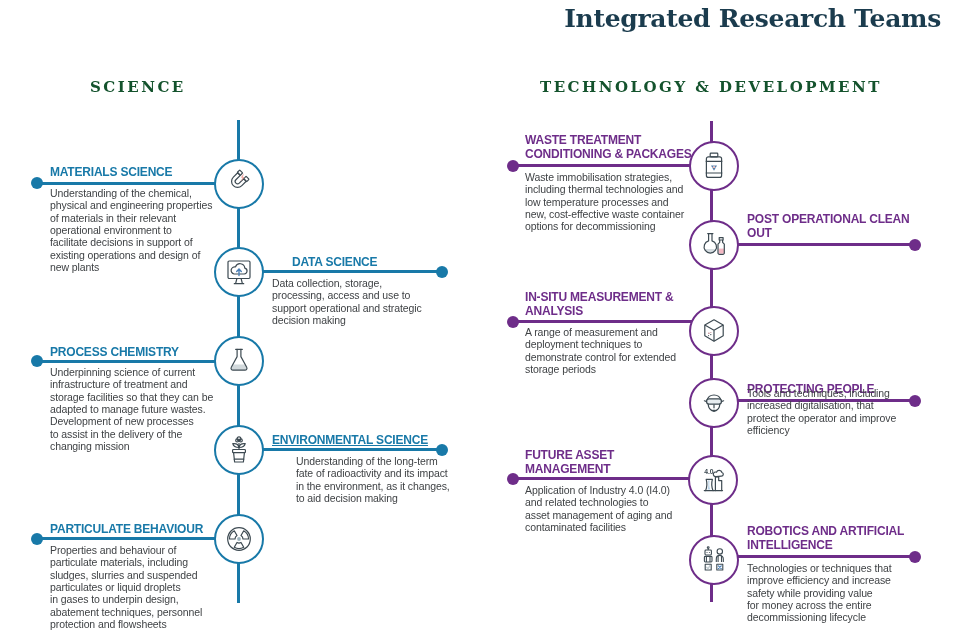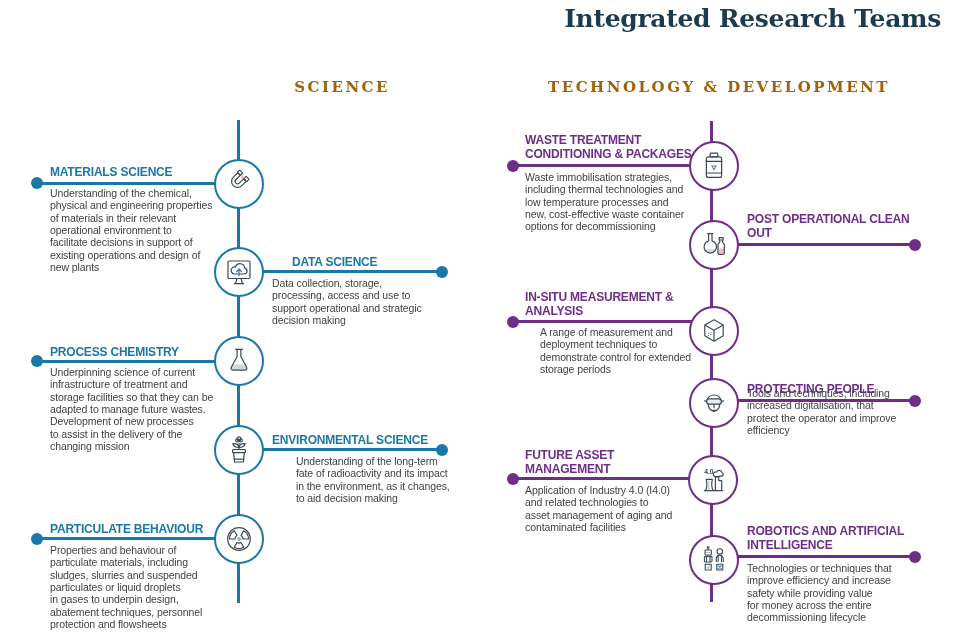--- a/index.html
+++ b/index.html
@@ -7,21 +7,21 @@
     position:relative; width:960px; height:640px; background:#ffffff; overflow:hidden;
     font-family:"Liberation Sans", sans-serif;
   }
   .main-title {
     position:absolute; top:4px; right:19px;
     font-family:"DejaVu Serif", serif; font-weight:bold; font-size:25px;
     color:#1B3C4E; letter-spacing:-0.3px;margin-left:48px;
   }
   .section-label {
     position:absolute; font-family:"DejaVu Serif", serif; font-weight:bold;
-    font-size:15px; letter-spacing:2.5px; color:#a16207; text-align:right;
+    font-size:15px; letter-spacing:2.5px; color:#14532d; text-align:left;
   }
   .vline { position:absolute; width:3px; z-index:1; }
   .hline { position:absolute; height:2.6px; z-index:1; }
   .dot   { position:absolute; width:12px; height:12px; border-radius:50%; z-index:2; }
   .teal-bg   { background:#1879A8; }
   .purple-bg { background:#6E2D89; }
   .node {
     position:absolute; width:50px; height:50px; border-radius:50%;
     background:#fff; box-sizing:border-box; border:2.6px solid #1879A8;
     display:flex; align-items:center; justify-content:center; z-index:3;
@@ -120,21 +120,21 @@
         <circle cx="18.8" cy="7.4" r="1.5"></circle>
         <path d="M17 16.5 V10.5"></path>
         <path d="M17 14.5 C15.5 14.5 11.5 13.8 10.8 10.6 C14.5 10.2 16.6 12 17 14.5 Z"></path>
         <path d="M17 14.5 C18.5 14.5 22.5 13.8 23.2 10.6 C19.5 10.2 17.4 12 17 14.5 Z"></path>
         <rect x="10.6" y="16.5" width="12.8" height="3.2" rx="0.8"></rect>
         <path d="M11.6 19.7 L12.6 29 H21.4 L22.4 19.7"></path>
         <path d="M12.3 26.2 h9.4"></path>
       </g>
     </svg>
   </div>
-  <div class="item-title" style="left:272px;top:433px;width:220px;">ENVIRONMENTAL SCIENCE</div>
+  <div class="item-title" style="left:272px;top:433px;width:220px;text-decoration:underline;">ENVIRONMENTAL SCIENCE</div>
   <div class="item-body" style="left:272px;top:455px;width:190px;margin-left:24px;">Understanding of the long-term
 fate of radioactivity and its impact
 in the environment, as it changes,
 to aid decision making</div>
 
   <div class="hline teal-bg" style="left:37px;top:537px;width:178px;"></div>
   <div class="dot teal-bg" style="left:31px;top:533px;"></div>
   <div class="node" style="left:214px;top:514px;">
     <svg viewBox="0 0 34 34">
       <g stroke="#3d4a52" fill="none" stroke-width="1.2" stroke-linejoin="round">
@@ -211,21 +211,21 @@
         <path d="M7.8 11 L17 16.2 L26.2 11 M17 16.2 V27.2"></path>
       </g>
       <circle cx="11.9" cy="19.3" r="0.7" fill="#b06a74"></circle>
       <circle cx="13.8" cy="20.6" r="0.7" fill="#3d4a52"></circle>
       <circle cx="11.6" cy="21.6" r="0.55" fill="#3d4a52"></circle>
       <circle cx="13.9" cy="18.4" r="0.5" fill="#b06a74"></circle>
     </svg>
   </div>
   <div class="item-title purple-text" style="left:525px;top:290px;width:180px;">IN-SITU MEASUREMENT &amp;
 ANALYSIS</div>
-  <div class="item-body" style="left:525px;top:326px;width:178px;margin-left:15px;">A range of measurement and
+  <div class="item-body" style="left:525px;top:326px;width:178px;">A range of measurement and
 deployment techniques to
 demonstrate control for extended
 storage periods</div>
 
   <div class="hline purple-bg" style="left:730px;top:399px;width:185px;"></div>
   <div class="dot purple-bg" style="left:909px;top:395px;"></div>
   <div class="node purple-node" style="left:689px;top:378px;">
     <svg viewBox="0 0 34 34">
       <g stroke="#3d4a52" fill="none" stroke-width="1.2" stroke-linecap="round" stroke-linejoin="round">
         <path d="M9.9 14.6 a7.3 7.3 0 0 1 14.2 0"></path>

